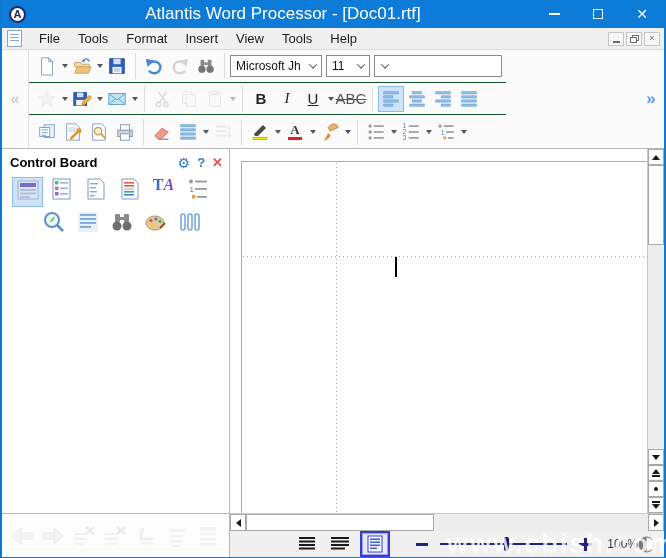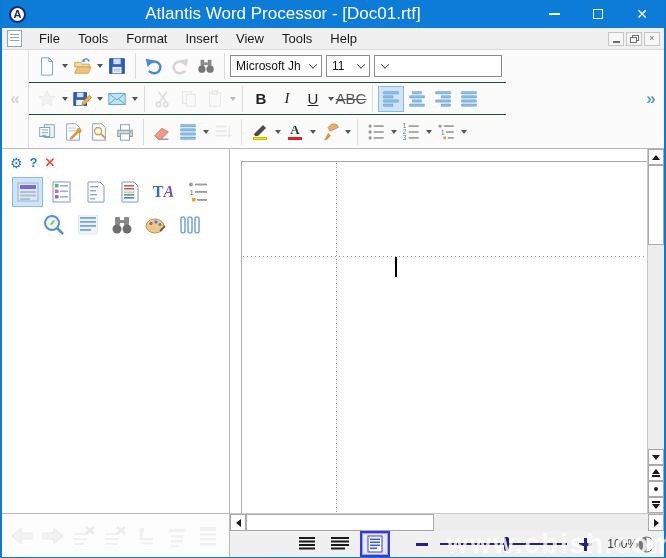--- a/index.html
+++ b/index.html
@@ -49,21 +49,21 @@
   
   .main{height:364px;display:flex;background:#fff;}
   .control-board{width:228px;border-right:1px solid #b9b9b9;box-sizing:border-box;display:flex;flex-direction:column;background:#fff;}
   .cb-header{height:23px;display:flex;align-items:center;padding:2px 6px 0 8px;}
   .cb-title{font-size:13px;font-weight:bold;color:#000;flex:1;}
   .cb-gear{color:#2a7ad2;font-size:14px;margin-right:7px;}
   .cb-help{color:#2a7ad2;font-weight:bold;font-size:13px;margin-right:7px;}
   .cb-close{color:#e2574c;font-weight:bold;font-size:13px;}
   .cb-icon-row{display:flex;gap:3px;margin:3px 0 0 10px;}
   .cb-icon-row.second{margin-left:36px;}
-  .cb-ibtn{width:31px;height:30px;display:flex;align-items:center;justify-content:center;}
+  .cb-ibtn{width:31px;height:30px;display:flex;align-items:flex-start;justify-content:center;}
   .cb-sel{background:#cfe4f8;border:1px solid #8ebae8;box-sizing:border-box;}
   .no-heading{margin:20px 0 0 10px;font-size:12.5px;color:#8f8f8f;}
   .ta-ic{font-family:"Liberation Serif",serif;font-size:16px;line-height:1;}
   .ta-ic .t1{color:#3a6cc8;font-weight:bold;}
   .ta-ic .t2{color:#7b52c8;font-style:italic;font-weight:bold;}
   
   .vscroll{width:17px;background:#ededed;border-left:1px solid #c9c9c9;box-sizing:border-box;display:flex;flex-direction:column;}
   .sbtn{height:16px;background:#fff;border:1px solid #a9a9a9;box-sizing:border-box;display:flex;align-items:center;justify-content:center;flex:none;}
   .vthumb{height:80px;background:#fff;border:1px solid #a9a9a9;box-sizing:border-box;flex:none;}
   .vtrack{flex:1;}
@@ -453,20 +453,21 @@
     </div>
     <div class="tb-scroll right">
         <span>»</span>
       </div>
   </div>
 
   <div class="main">
 
     <div class="control-board">
       <div class="cb-header">
+        <span class="cb-title">Control Board</span>
         <span class="cb-gear">⚙</span>
         <span class="cb-help">?</span>
         <span class="cb-close">✕</span>
       </div>
       <div class="cb-icon-row">
         <span class="cb-ibtn cb-sel">
           <svg width="24" height="24" viewBox="0 0 24 24">
               <rect x="2" y="3" width="20" height="18" fill="#dce7f5" stroke="#9ab2d0"></rect>
               <rect x="4" y="5" width="16" height="4" fill="#7b68c8"></rect>
               <rect x="4" y="11" width="16" height="2" fill="#aebfd6"></rect>

